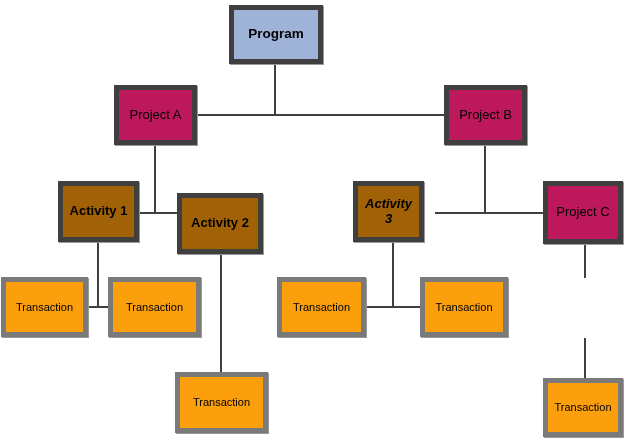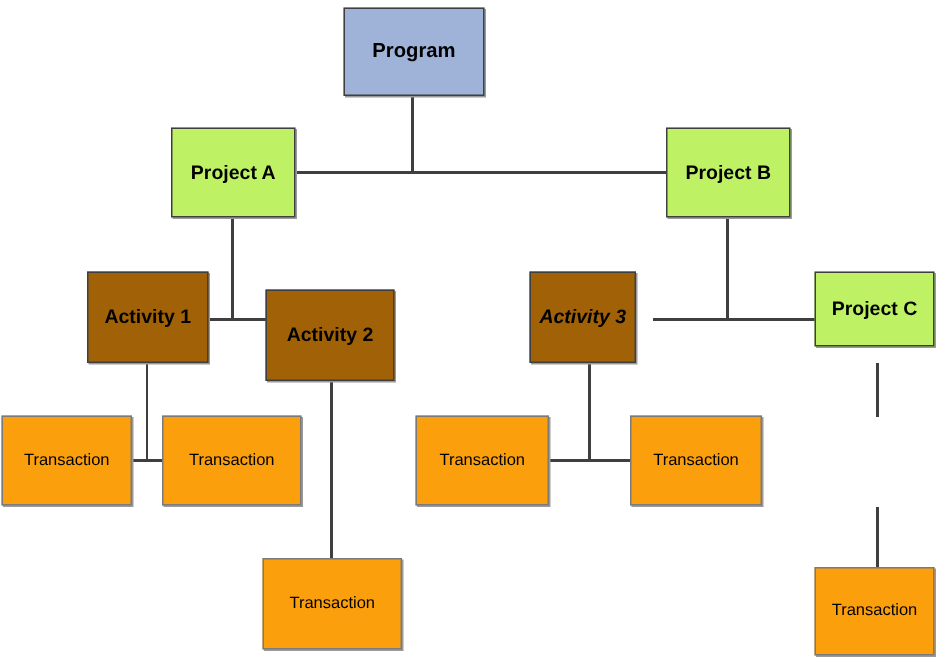--- a/index.html
+++ b/index.html
@@ -26,36 +26,36 @@
     height: 441px;
     pointer-events: none;
   }
   .node {
     position: absolute;
     box-sizing: border-box;
     display: flex;
     align-items: center;
     justify-content: center;
     text-align: center;
-    border: 1px solid #c2410c;
+    border: 5px solid #c2410c;
     box-shadow: 1px 1px 0 0 #9a9a9a;
     color: #000000;
     line-height: 1.1;
     z-index: 2;
   }
   .node.program {
     background: #9fb2d8;
     border-color: #3f3f3f;
     font-weight: bold;
     font-size: 13.5px;
   }
   .node.project {
-    background: #bef264;
+    background: #be185d;
     border-color: #3f3f3f;
-    font-weight: bold;
+    font-weight: normal;
     font-size: 13px;
   }
   .node.activity {
     background: #a16207;
     border-color: #3f3f3f;
     font-weight: bold;
     font-size: 13px;
   }
   .node.transaction {
     background: #fb9f0d;
@@ -108,21 +108,21 @@
   </div>
 
   <div class="node activity" style="left:177px; top:181px; width:86px; height:61px;margin-top:12px;">
     <span class="node-label">Activity 2</span>
   </div>
 
   <div class="node activity" style="left:353px; top:181px; width:71px; height:61px;font-style:italic;">
     <span class="node-label">Activity 3</span>
   </div>
 
-  <div class="node project" style="left:543px; top:181px; width:80px; height:50px;">
+  <div class="node project" style="left:543px; top:181px; width:80px; height:63px;">
     <span class="node-label">Project C</span>
   </div>
 
   <div class="node transaction" style="left:1px; top:277px; width:87px; height:60px;">
     <span class="node-label">Transaction</span>
   </div>
 
   <div class="node transaction" style="left:108px; top:277px; width:93px; height:60px;">
     <span class="node-label">Transaction</span>
   </div>

